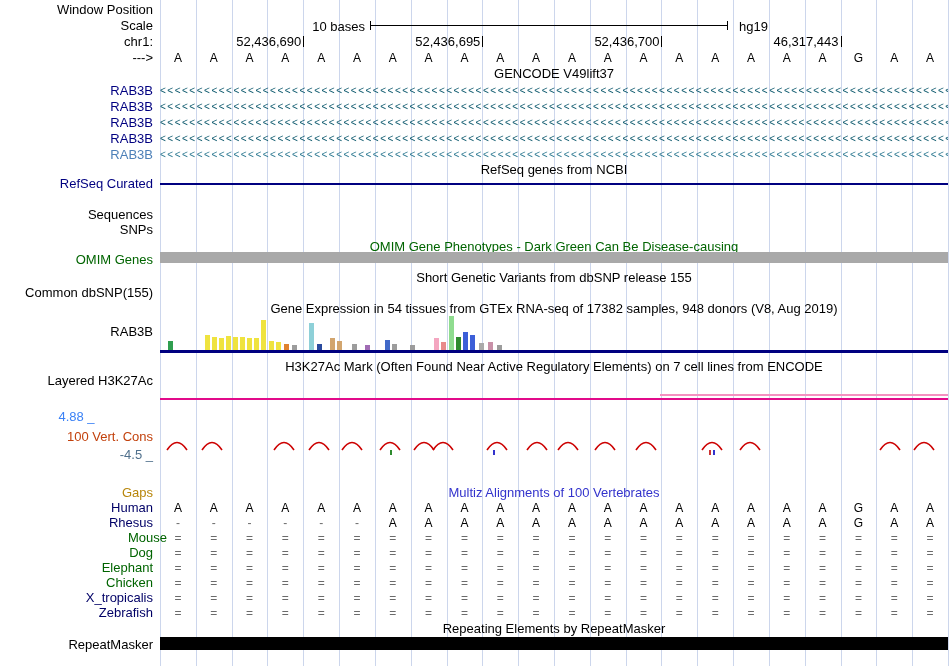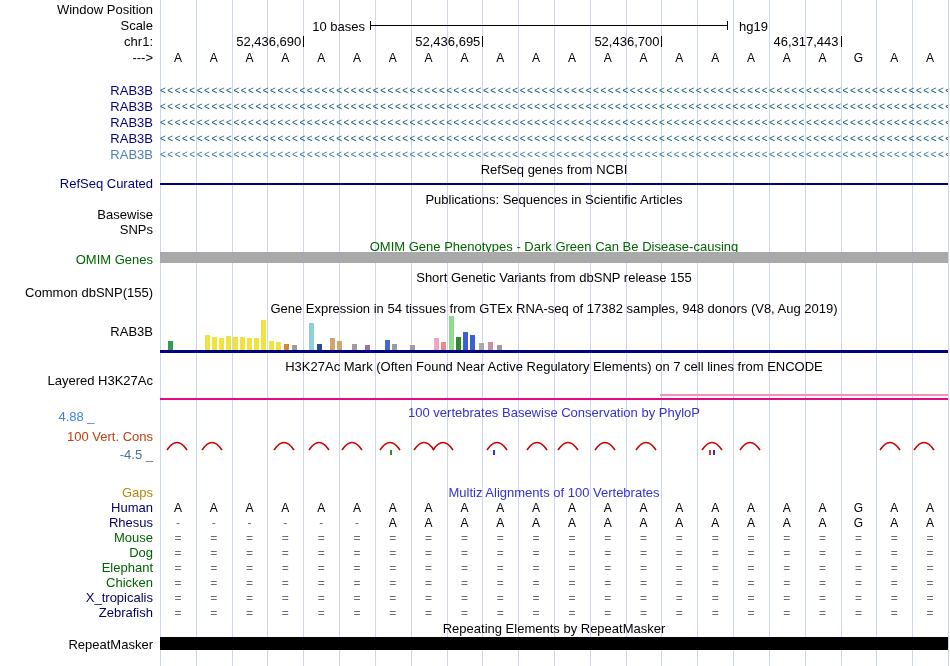--- a/index.html
+++ b/index.html
@@ -89,39 +89,39 @@
       <div class="cell" style="left: 661.455px; width: 35.8182px; top: 51px;">A</div>
       <div class="cell" style="left: 697.273px; width: 35.8182px; top: 51px;">A</div>
       <div class="cell" style="left: 733.091px; width: 35.8182px; top: 51px;">A</div>
       <div class="cell" style="left: 768.909px; width: 35.8182px; top: 51px;">A</div>
       <div class="cell" style="left: 804.727px; width: 35.8182px; top: 51px;">A</div>
       <div class="cell" style="left: 840.545px; width: 35.8182px; top: 51px;">G</div>
       <div class="cell" style="left: 876.364px; width: 35.8182px; top: 51px;">A</div>
       <div class="cell" style="left: 912.182px; width: 35.8182px; top: 51px;">A</div>
     </div>
 
+  <div class="title" style="top:67px">GENCODE V49lift37</div>
   <div id="gencode">
       <div class="lbl" style="top: 84px; color: rgb(0, 0, 128);">RAB3B</div>
       <div class="chev" style="top: 83px; height: 16px; line-height: 16px; color: rgb(14, 90, 110);">&lt;&lt;&lt;&lt;&lt;&lt;&lt;&lt;&lt;&lt;&lt;&lt;&lt;&lt;&lt;&lt;&lt;&lt;&lt;&lt;&lt;&lt;&lt;&lt;&lt;&lt;&lt;&lt;&lt;&lt;&lt;&lt;&lt;&lt;&lt;&lt;&lt;&lt;&lt;&lt;&lt;&lt;&lt;&lt;&lt;&lt;&lt;&lt;&lt;&lt;&lt;&lt;&lt;&lt;&lt;&lt;&lt;&lt;&lt;&lt;&lt;&lt;&lt;&lt;&lt;&lt;&lt;&lt;&lt;&lt;&lt;&lt;&lt;&lt;&lt;&lt;&lt;&lt;&lt;&lt;&lt;&lt;&lt;&lt;&lt;&lt;&lt;&lt;&lt;&lt;&lt;&lt;&lt;&lt;&lt;&lt;&lt;&lt;&lt;&lt;&lt;&lt;&lt;&lt;&lt;&lt;&lt;&lt;&lt;&lt;&lt;&lt;&lt;&lt;&lt;&lt;&lt;&lt;&lt;&lt;&lt;&lt;&lt;&lt;&lt;&lt;&lt;&lt;&lt;&lt;&lt;&lt;&lt;&lt;&lt;&lt;&lt;&lt;&lt;&lt;&lt;&lt;&lt;&lt;&lt;&lt;&lt;&lt;&lt;&lt;&lt;&lt;&lt;&lt;&lt;&lt;&lt;&lt;&lt;&lt;&lt;&lt;&lt;&lt;&lt;&lt;&lt;&lt;&lt;&lt;</div>
       <div class="lbl" style="top: 100px; color: rgb(0, 0, 128);">RAB3B</div>
       <div class="chev" style="top: 99px; height: 16px; line-height: 16px; color: rgb(14, 90, 110);">&lt;&lt;&lt;&lt;&lt;&lt;&lt;&lt;&lt;&lt;&lt;&lt;&lt;&lt;&lt;&lt;&lt;&lt;&lt;&lt;&lt;&lt;&lt;&lt;&lt;&lt;&lt;&lt;&lt;&lt;&lt;&lt;&lt;&lt;&lt;&lt;&lt;&lt;&lt;&lt;&lt;&lt;&lt;&lt;&lt;&lt;&lt;&lt;&lt;&lt;&lt;&lt;&lt;&lt;&lt;&lt;&lt;&lt;&lt;&lt;&lt;&lt;&lt;&lt;&lt;&lt;&lt;&lt;&lt;&lt;&lt;&lt;&lt;&lt;&lt;&lt;&lt;&lt;&lt;&lt;&lt;&lt;&lt;&lt;&lt;&lt;&lt;&lt;&lt;&lt;&lt;&lt;&lt;&lt;&lt;&lt;&lt;&lt;&lt;&lt;&lt;&lt;&lt;&lt;&lt;&lt;&lt;&lt;&lt;&lt;&lt;&lt;&lt;&lt;&lt;&lt;&lt;&lt;&lt;&lt;&lt;&lt;&lt;&lt;&lt;&lt;&lt;&lt;&lt;&lt;&lt;&lt;&lt;&lt;&lt;&lt;&lt;&lt;&lt;&lt;&lt;&lt;&lt;&lt;&lt;&lt;&lt;&lt;&lt;&lt;&lt;&lt;&lt;&lt;&lt;&lt;&lt;&lt;&lt;&lt;&lt;&lt;&lt;&lt;&lt;&lt;&lt;&lt;&lt;&lt;</div>
       <div class="lbl" style="top: 116px; color: rgb(0, 0, 128);">RAB3B</div>
       <div class="chev" style="top: 115px; height: 16px; line-height: 16px; color: rgb(14, 90, 110);">&lt;&lt;&lt;&lt;&lt;&lt;&lt;&lt;&lt;&lt;&lt;&lt;&lt;&lt;&lt;&lt;&lt;&lt;&lt;&lt;&lt;&lt;&lt;&lt;&lt;&lt;&lt;&lt;&lt;&lt;&lt;&lt;&lt;&lt;&lt;&lt;&lt;&lt;&lt;&lt;&lt;&lt;&lt;&lt;&lt;&lt;&lt;&lt;&lt;&lt;&lt;&lt;&lt;&lt;&lt;&lt;&lt;&lt;&lt;&lt;&lt;&lt;&lt;&lt;&lt;&lt;&lt;&lt;&lt;&lt;&lt;&lt;&lt;&lt;&lt;&lt;&lt;&lt;&lt;&lt;&lt;&lt;&lt;&lt;&lt;&lt;&lt;&lt;&lt;&lt;&lt;&lt;&lt;&lt;&lt;&lt;&lt;&lt;&lt;&lt;&lt;&lt;&lt;&lt;&lt;&lt;&lt;&lt;&lt;&lt;&lt;&lt;&lt;&lt;&lt;&lt;&lt;&lt;&lt;&lt;&lt;&lt;&lt;&lt;&lt;&lt;&lt;&lt;&lt;&lt;&lt;&lt;&lt;&lt;&lt;&lt;&lt;&lt;&lt;&lt;&lt;&lt;&lt;&lt;&lt;&lt;&lt;&lt;&lt;&lt;&lt;&lt;&lt;&lt;&lt;&lt;&lt;&lt;&lt;&lt;&lt;&lt;&lt;&lt;&lt;&lt;&lt;&lt;&lt;&lt;</div>
       <div class="lbl" style="top: 132px; color: rgb(0, 0, 128);">RAB3B</div>
       <div class="chev" style="top: 131px; height: 16px; line-height: 16px; color: rgb(14, 90, 110);">&lt;&lt;&lt;&lt;&lt;&lt;&lt;&lt;&lt;&lt;&lt;&lt;&lt;&lt;&lt;&lt;&lt;&lt;&lt;&lt;&lt;&lt;&lt;&lt;&lt;&lt;&lt;&lt;&lt;&lt;&lt;&lt;&lt;&lt;&lt;&lt;&lt;&lt;&lt;&lt;&lt;&lt;&lt;&lt;&lt;&lt;&lt;&lt;&lt;&lt;&lt;&lt;&lt;&lt;&lt;&lt;&lt;&lt;&lt;&lt;&lt;&lt;&lt;&lt;&lt;&lt;&lt;&lt;&lt;&lt;&lt;&lt;&lt;&lt;&lt;&lt;&lt;&lt;&lt;&lt;&lt;&lt;&lt;&lt;&lt;&lt;&lt;&lt;&lt;&lt;&lt;&lt;&lt;&lt;&lt;&lt;&lt;&lt;&lt;&lt;&lt;&lt;&lt;&lt;&lt;&lt;&lt;&lt;&lt;&lt;&lt;&lt;&lt;&lt;&lt;&lt;&lt;&lt;&lt;&lt;&lt;&lt;&lt;&lt;&lt;&lt;&lt;&lt;&lt;&lt;&lt;&lt;&lt;&lt;&lt;&lt;&lt;&lt;&lt;&lt;&lt;&lt;&lt;&lt;&lt;&lt;&lt;&lt;&lt;&lt;&lt;&lt;&lt;&lt;&lt;&lt;&lt;&lt;&lt;&lt;&lt;&lt;&lt;&lt;&lt;&lt;&lt;&lt;&lt;&lt;</div>
       <div class="lbl" style="top: 148px; color: rgb(77, 128, 184);">RAB3B</div>
       <div class="chev" style="top: 147px; height: 16px; line-height: 16px; color: rgb(46, 122, 146);">&lt;&lt;&lt;&lt;&lt;&lt;&lt;&lt;&lt;&lt;&lt;&lt;&lt;&lt;&lt;&lt;&lt;&lt;&lt;&lt;&lt;&lt;&lt;&lt;&lt;&lt;&lt;&lt;&lt;&lt;&lt;&lt;&lt;&lt;&lt;&lt;&lt;&lt;&lt;&lt;&lt;&lt;&lt;&lt;&lt;&lt;&lt;&lt;&lt;&lt;&lt;&lt;&lt;&lt;&lt;&lt;&lt;&lt;&lt;&lt;&lt;&lt;&lt;&lt;&lt;&lt;&lt;&lt;&lt;&lt;&lt;&lt;&lt;&lt;&lt;&lt;&lt;&lt;&lt;&lt;&lt;&lt;&lt;&lt;&lt;&lt;&lt;&lt;&lt;&lt;&lt;&lt;&lt;&lt;&lt;&lt;&lt;&lt;&lt;&lt;&lt;&lt;&lt;&lt;&lt;&lt;&lt;&lt;&lt;&lt;&lt;&lt;&lt;&lt;&lt;&lt;&lt;&lt;&lt;&lt;&lt;&lt;&lt;&lt;&lt;&lt;&lt;&lt;&lt;&lt;&lt;&lt;&lt;&lt;&lt;&lt;&lt;&lt;&lt;&lt;&lt;&lt;&lt;&lt;&lt;&lt;&lt;&lt;&lt;&lt;&lt;&lt;&lt;&lt;&lt;&lt;&lt;&lt;&lt;&lt;&lt;&lt;&lt;&lt;&lt;&lt;&lt;&lt;&lt;&lt;</div>
     </div>
 
   <div class="title" style="top:163px">RefSeq genes from NCBI</div>
   <div class="lbl" style="top: 177px; color: rgb(0, 0, 128);">RefSeq Curated</div>
   <div class="hline" style="top: 183px; height: 2px; background: rgb(0, 0, 128);"></div>
 
-  <div class="title" style="top:193px">Publications: Sequences in Scientific Articles</div>
-  <div class="lbl" style="top:208px">Basewise</div>
+  <div class="lbl" style="top:208px">Sequences</div>
   <div class="lbl" style="top:223px">SNPs</div>
 
   <div class="title" style="top: 240px; color: rgb(0, 100, 0);">OMIM Gene Phenotypes - Dark Green Can Be Disease-causing</div>
   <div class="lbl" style="top: 253px; color: rgb(0, 100, 0);">OMIM Genes</div>
   <div class="hline" style="top: 252px; height: 11px; background: rgb(169, 169, 169);"></div>
 
   <div class="title" style="top:271px">Short Genetic Variants from dbSNP release 155</div>
   <div class="lbl" style="top:286px">Common dbSNP(155)</div>
 
   <div class="title" style="top:302px">Gene Expression in 54 tissues from GTEx RNA-seq of 17382 samples, 948 donors (V8, Aug 2019)</div>
@@ -160,21 +160,20 @@
       <div class="bar" style="left: 488px; top: 342px; height: 8px; background: rgb(200, 144, 168);"></div>
       <div class="bar" style="left: 497px; top: 345px; height: 5px; background: rgb(156, 156, 156);"></div>
     </div>
   <div class="hline" style="top: 350px; height: 3px; background: rgb(0, 0, 128);"></div>
 
   <div class="title" style="top:360px">H3K27Ac Mark (Often Found Near Active Regulatory Elements) on 7 cell lines from ENCODE</div>
   <div class="lbl" style="top:374px">Layered H3K27Ac</div>
   <div class="abs" style="top: 394px; left: 660px; width: 288px; height: 2px; background: rgb(244, 144, 192);"></div>
   <div class="hline" style="top: 398px; height: 2px; background: rgb(226, 10, 138);"></div>
 
-  <div class="title" style="top: 406px; color: rgb(51, 51, 204);">100 vertebrates Basewise Conservation by PhyloP</div>
   <div class="lbl" style="top: 410px; color: #3b82f6; text-align: center;">4.88 _</div>
   <div class="lbl" style="top: 430px; color: #c2410c;">100 Vert. Cons</div>
   <div class="lbl" style="top: 448px; color: rgb(80, 112, 140);">-4.5 _</div>
   <div id="phylop">
       <div class="abs" style="left: 166px; top: 439px;"><svg width="22" height="12">
           <path d="M1 11 Q 11 -4 21 11" fill="none" stroke="#cc0000" stroke-width="1.6"></path>
         </svg></div>
       <div class="abs" style="left: 201px; top: 439px;"><svg width="22" height="12">
           <path d="M1 11 Q 11 -4 21 11" fill="none" stroke="#cc0000" stroke-width="1.6"></path>
         </svg></div>
@@ -271,21 +270,21 @@
       <div class="cell" style="left: 589.818px; width: 35.8182px; top: 516px; color: rgb(0, 0, 0);">A</div>
       <div class="cell" style="left: 625.636px; width: 35.8182px; top: 516px; color: rgb(0, 0, 0);">A</div>
       <div class="cell" style="left: 661.455px; width: 35.8182px; top: 516px; color: rgb(0, 0, 0);">A</div>
       <div class="cell" style="left: 697.273px; width: 35.8182px; top: 516px; color: rgb(0, 0, 0);">A</div>
       <div class="cell" style="left: 733.091px; width: 35.8182px; top: 516px; color: rgb(0, 0, 0);">A</div>
       <div class="cell" style="left: 768.909px; width: 35.8182px; top: 516px; color: rgb(0, 0, 0);">A</div>
       <div class="cell" style="left: 804.727px; width: 35.8182px; top: 516px; color: rgb(0, 0, 0);">A</div>
       <div class="cell" style="left: 840.545px; width: 35.8182px; top: 516px; color: rgb(0, 0, 0);">G</div>
       <div class="cell" style="left: 876.364px; width: 35.8182px; top: 516px; color: rgb(0, 0, 0);">A</div>
       <div class="cell" style="left: 912.182px; width: 35.8182px; top: 516px; color: rgb(0, 0, 0);">A</div>
-      <div class="lbl" style="top: 531px; color: rgb(0, 100, 0);">Mouse</div>
+      <div class="lbl" style="top: 531px; color: rgb(0, 100, 0); margin-left: 14px;">Mouse</div>
       <div class="cell" style="left: 160px; width: 35.8182px; top: 531px; color: rgb(107, 107, 107);">=</div>
       <div class="cell" style="left: 195.818px; width: 35.8182px; top: 531px; color: rgb(107, 107, 107);">=</div>
       <div class="cell" style="left: 231.636px; width: 35.8182px; top: 531px; color: rgb(107, 107, 107);">=</div>
       <div class="cell" style="left: 267.455px; width: 35.8182px; top: 531px; color: rgb(107, 107, 107);">=</div>
       <div class="cell" style="left: 303.273px; width: 35.8182px; top: 531px; color: rgb(107, 107, 107);">=</div>
       <div class="cell" style="left: 339.091px; width: 35.8182px; top: 531px; color: rgb(107, 107, 107);">=</div>
       <div class="cell" style="left: 374.909px; width: 35.8182px; top: 531px; color: rgb(107, 107, 107);">=</div>
       <div class="cell" style="left: 410.727px; width: 35.8182px; top: 531px; color: rgb(107, 107, 107);">=</div>
       <div class="cell" style="left: 446.545px; width: 35.8182px; top: 531px; color: rgb(107, 107, 107);">=</div>
       <div class="cell" style="left: 482.364px; width: 35.8182px; top: 531px; color: rgb(107, 107, 107);">=</div>

